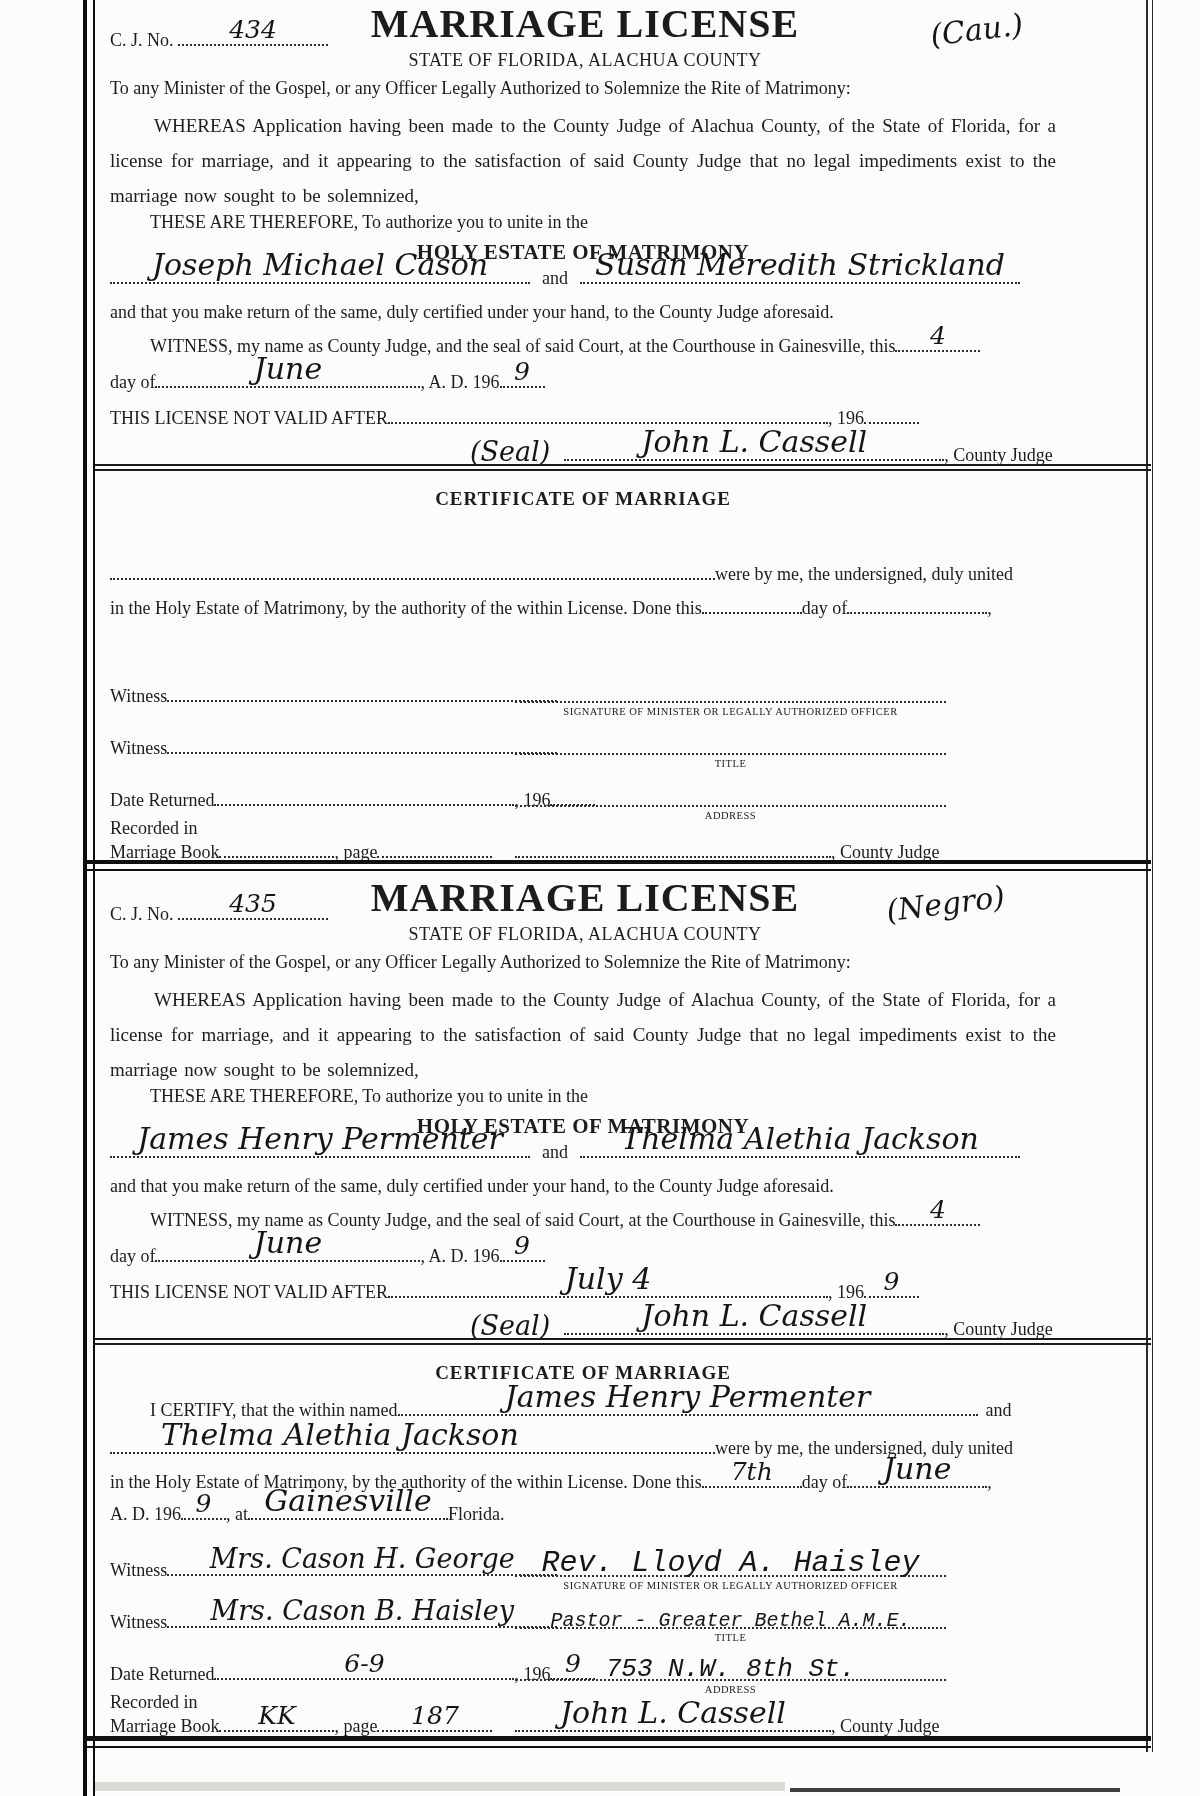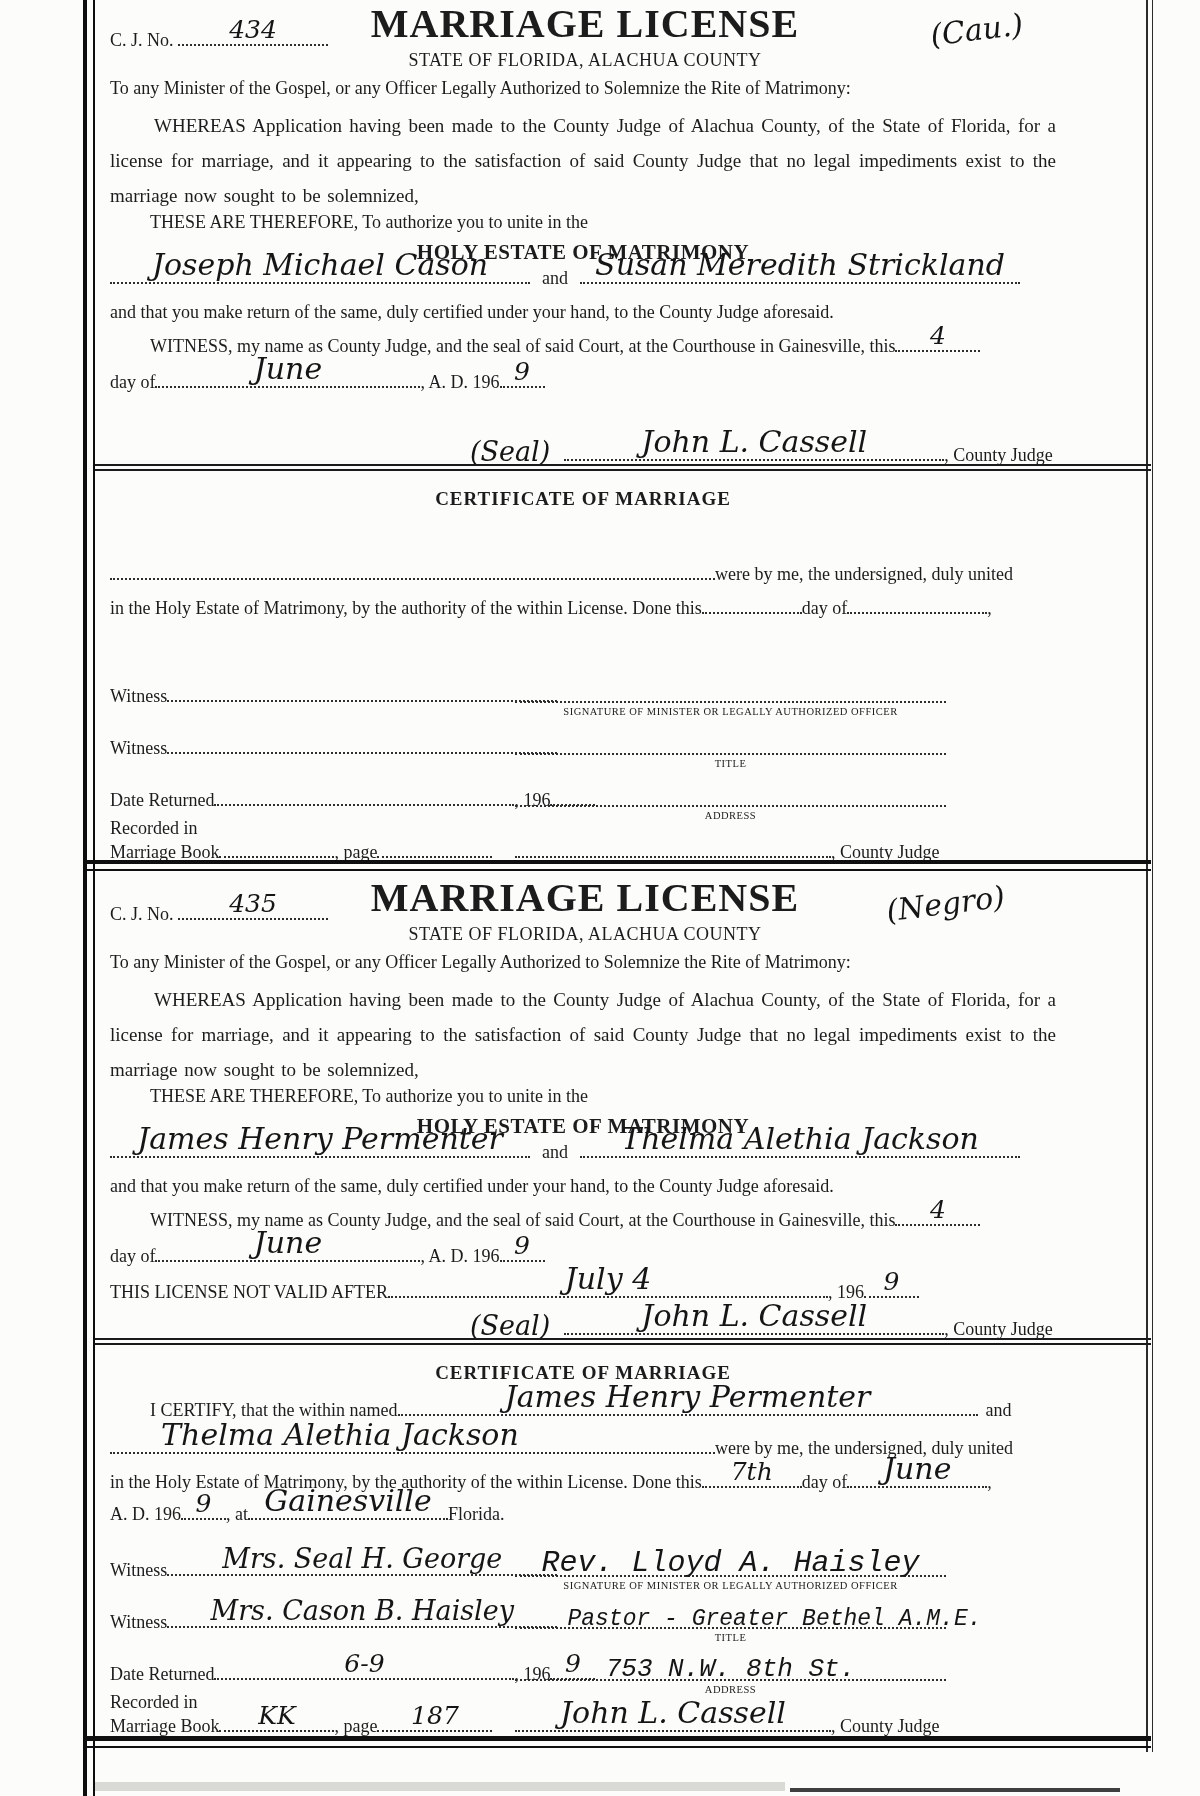--- a/index.html
+++ b/index.html
@@ -52,21 +52,21 @@
   .seal-row{position:absolute;left:470px;white-space:nowrap;font-size:18px;}
   .seal-row .fill{width:380px;}
 
   
   .rcol{position:absolute;left:405px;top:-9px;width:431px;}
   .rline{height:24px;border-bottom:2px dotted #2e2e2e;position:relative;}
   .rline .hw{position:absolute;left:50%;bottom:-5px;transform:translateX(-50%);white-space:nowrap;font-family:Liberation Mono, monospace;}
   .rcap{font-size:10.5px;letter-spacing:0.5px;text-align:center;padding-top:3px;}
   .rcol2{position:absolute;left:405px;top:0;width:431px;white-space:nowrap;font-size:18px;}
   .rcol2 .fill{width:316px;}
-  .mtitle{font-size:23px;margin-left:44px;} .addr{font-size:26px;}
+  .mtitle{font-size:20px;} .addr{font-size:26px;}
 </style>
 </head>
 <body>
 
 <div class="page">
   <div class="binding"></div>
   <div class="edge-right"></div>
 
   <section class="form f1">
     <div class="r" style="top:30px">
@@ -91,20 +91,23 @@
     <div class="r" style="top:302px">and that you make return of the same, duly certified under your hand, to the County Judge aforesaid.</div>
 
     <div class="r ind" style="top:336px">
       <span>WITNESS, my name as County Judge, and the seal of said Court, at the Courthouse in Gainesville, this</span><span class="fill" style="width:85px"><span class="hw day raise">4</span></span>
     </div>
 
     <div class="r" style="top:372px">
       <span>day of</span><span class="fill" style="width:265px"><span class="hw name">June</span></span><span>, A. D. 196</span><span class="fill" style="width:45px"><span class="hw day raise">9</span></span>
     </div>
 
+    <div class="r" style="top:408px">
+      <span>THIS LICENSE NOT VALID AFTER</span><span class="fill" style="width:440px"><span class="hw name"></span></span><span>, 196</span><span class="fill" style="width:55px"><span class="hw day raise"></span></span>
+    </div>
 
     <div class="seal-row" style="top:436px">
       <span class="hw sealword">(Seal)</span><span class="fill"><span class="hw sig">John L. Cassell</span></span><span>, County Judge</span>
     </div>
 
     <div class="rule" style="top:464px"></div>
 
     <div class="center-bold cert-title" style="top:488px">CERTIFICATE OF MARRIAGE</div>
 
 
@@ -210,21 +213,21 @@
 
     <div class="r" style="top:598px">
       <span>in the Holy Estate of Matrimony, by the authority of the within License.  Done this</span><span class="fill" style="width:100px"><span class="hw day">7th</span></span><span>day of</span><span class="fill" style="width:140px"><span class="hw name">June</span></span><span>,</span>
     </div>
 
     <div class="r" style="top:630px">
       <span>A. D. 196</span><span class="fill" style="width:45px"><span class="hw day raise">9</span></span><span>, at</span><span class="fill" style="width:200px"><span class="hw name">Gainesville</span></span><span>Florida.</span>
     </div>
 
     <div class="r" style="top:686px">
-      <span>Witness</span><span class="fill" style="width:390px"><span class="hw wname">Mrs. Seal H. George</span></span>
+      <span>Witness</span><span class="fill" style="width:390px"><span class="hw wname">Mrs. Cason H. George</span></span>
       <span class="rcol">
         <span class="rline" style="display:block">
             <span class="hw sig">Rev. Lloyd A. Haisley</span>
           </span>
         <span class="rcap" style="display:block">SIGNATURE OF MINISTER OR LEGALLY AUTHORIZED OFFICER</span>
       </span>
     </div>
 
     <div class="r" style="top:738px">
       <span>Witness</span><span class="fill" style="width:390px"><span class="hw wname">Mrs. Cason B. Haisley</span></span>

